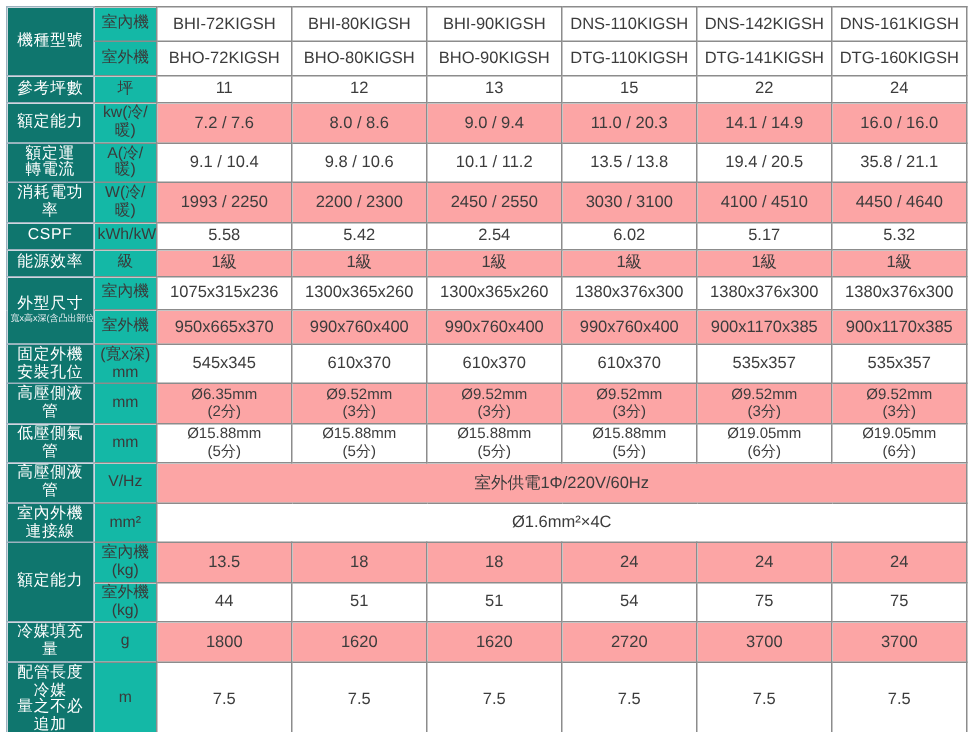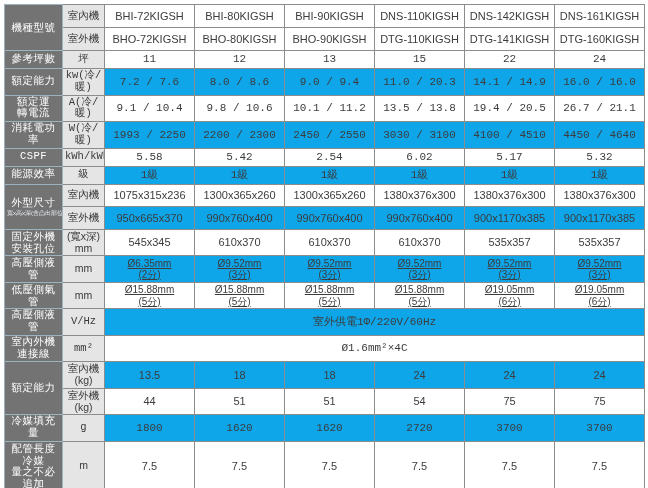--- a/index.html
+++ b/index.html
@@ -20,47 +20,47 @@
     text-align:center;
     vertical-align:middle;
     padding:1px 2px;
     font-size:11px;
     font-weight:normal;
     white-space:pre-line;
     line-height:1.12;
     overflow:hidden;
   }
   th.lbl{
-    background:#737373;
+    background:#0f766e;
     color:#ffffff;
     font-size:10.5px;
     border-color:#9db2bf;
     letter-spacing:0.5px;
   }
   th.lbl .sub{
     display:block;
     font-size:6px;
     letter-spacing:0;
     line-height:1;
     margin-top:1px;
     color:#e8eef2;
     white-space:nowrap;
   }
   td.unit{
-    background:#e5e5e5;
+    background:#14b8a6;
     font-size:10.5px;
     color:#3a3a3a;
   }
-  tr.beige td.val{background:#0ea5e9;}
+  tr.beige td.val{background:#fca5a5;}
   tr.white td.val{background:#ffffff;}
   td.val{color:#3c3c3c;}
-  td.val.sm{font-size:10px;text-decoration:underline;}
+  td.val.sm{font-size:10px;}
   tr.h23{height:23px;}
   tr.h21{height:21px;}
-  tr.h18{height:18px;font-family:Liberation Mono, monospace;}
+  tr.h18{height:18px;}
   tr.h24{height:24px;}
 </style>
 </head>
 <body>
 
 <table class="spec">
   <colgroup>
     <col style="width:58px">
       <col style="width:42px">
     <col style="width:90px">
@@ -116,21 +116,21 @@
 
   <tr class="white h18">
     <th class="lbl">額定運
 轉電流</th>
     <td class="unit">A(冷/暖)</td>
     <td class="val">9.1 / 10.4</td>
     <td class="val">9.8 / 10.6</td>
     <td class="val">10.1 / 11.2</td>
     <td class="val">13.5 / 13.8</td>
     <td class="val">19.4 / 20.5</td>
-    <td class="val">26.7 / 21.1</td>
+    <td class="val">35.8 / 21.1</td>
   </tr>
 
   <tr class="beige h18">
     <th class="lbl">消耗電功率</th>
     <td class="unit">W(冷/暖)</td>
     <td class="val">1993 / 2250</td>
     <td class="val">2200 / 2300</td>
     <td class="val">2450 / 2550</td>
     <td class="val">3030 / 3100</td>
     <td class="val">4100 / 4510</td>

